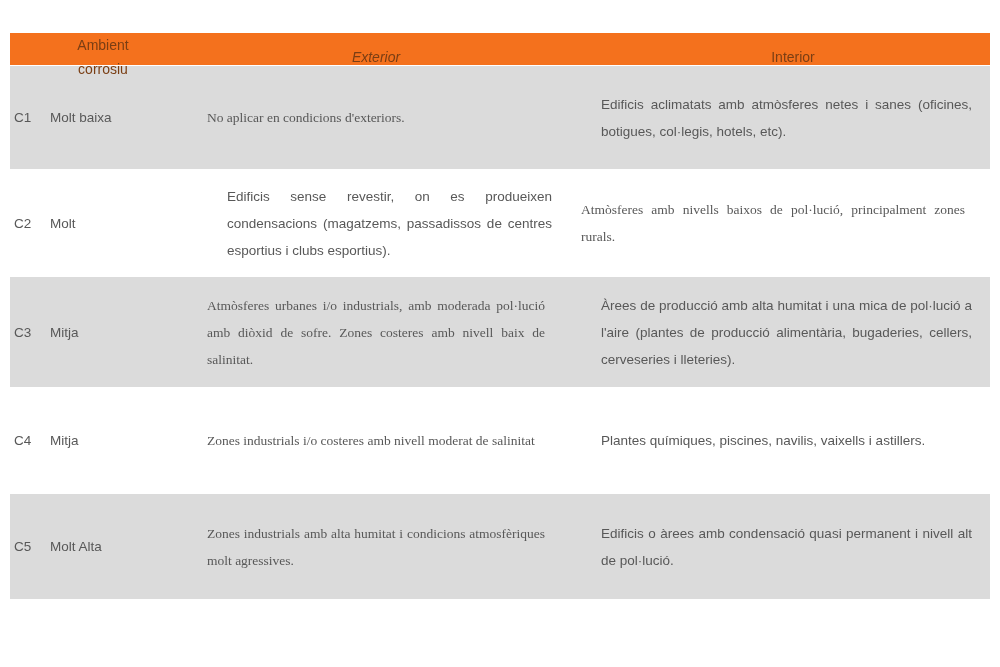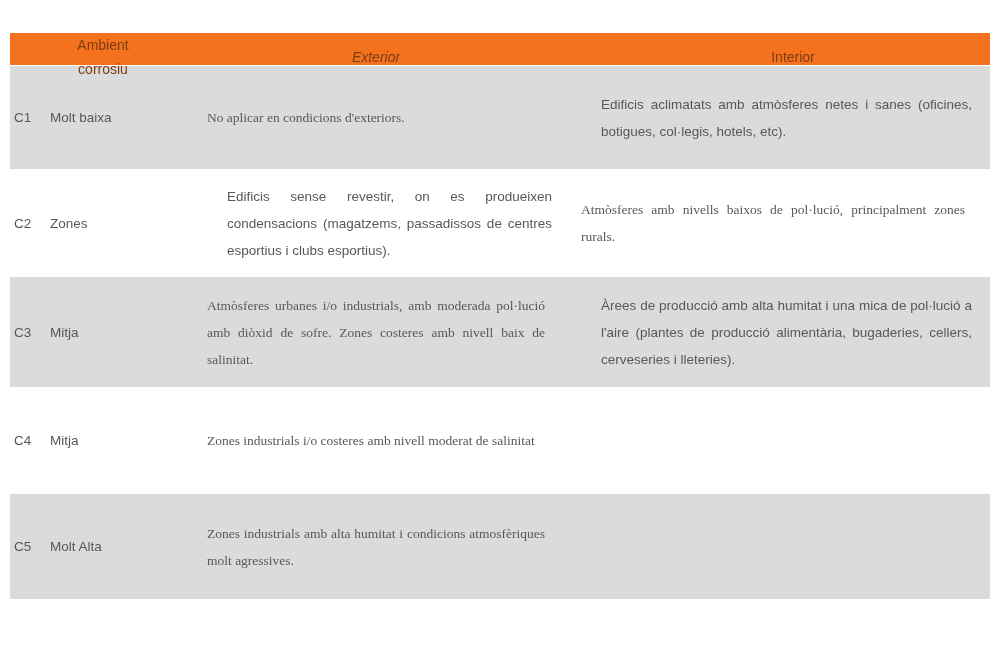--- a/index.html
+++ b/index.html
@@ -79,37 +79,39 @@
 
   <div class="row gray r1">
     <div class="cell code">C1</div>
     <div class="cell level">Molt baixa</div>
     <div class="cell exterior">No aplicar en condicions d'exteriors.</div>
     <div class="cell interior">Edificis aclimatats amb atmòsferes netes i sanes (oficines, botigues, col·legis, hotels, etc).</div>
   </div>
 
   <div class="row r2">
     <div class="cell code">C2</div>
-    <div class="cell level">Zones</div>
+    <div class="cell level">Molt</div>
     <div class="cell interior">Edificis sense revestir, on es produeixen condensacions (magatzems, passadissos de centres esportius i clubs esportius).</div>
     <div class="cell exterior">Atmòsferes amb nivells baixos de pol·lució, principalment zones rurals.</div>
   </div>
 
   <div class="row gray r3">
     <div class="cell code">C3</div>
     <div class="cell level">Mitja</div>
     <div class="cell exterior">Atmòsferes urbanes i/o industrials, amb moderada pol·lució amb diòxid de sofre. Zones costeres amb nivell baix de salinitat.</div>
     <div class="cell interior">Àrees de producció amb alta humitat i una mica de pol·lució a l'aire (plantes de producció alimentària, bugaderies, cellers, cerveseries i lleteries).</div>
   </div>
 
   <div class="row r4">
     <div class="cell code">C4</div>
     <div class="cell level">Mitja</div>
     <div class="cell exterior">Zones industrials i/o costeres amb nivell moderat de salinitat</div>
+    <div class="cell interior">Plantes químiques, piscines, navilis, vaixells i astillers.</div>
   </div>
 
   <div class="row gray r5">
     <div class="cell code">C5</div>
     <div class="cell level">Molt Alta</div>
     <div class="cell exterior">Zones industrials amb alta humitat i condicions atmosfèriques molt agressives.</div>
+    <div class="cell interior">Edificis o àrees amb condensació quasi permanent i nivell alt de pol·lució.</div>
   </div>
 
 </div>
 
 </body></html>

